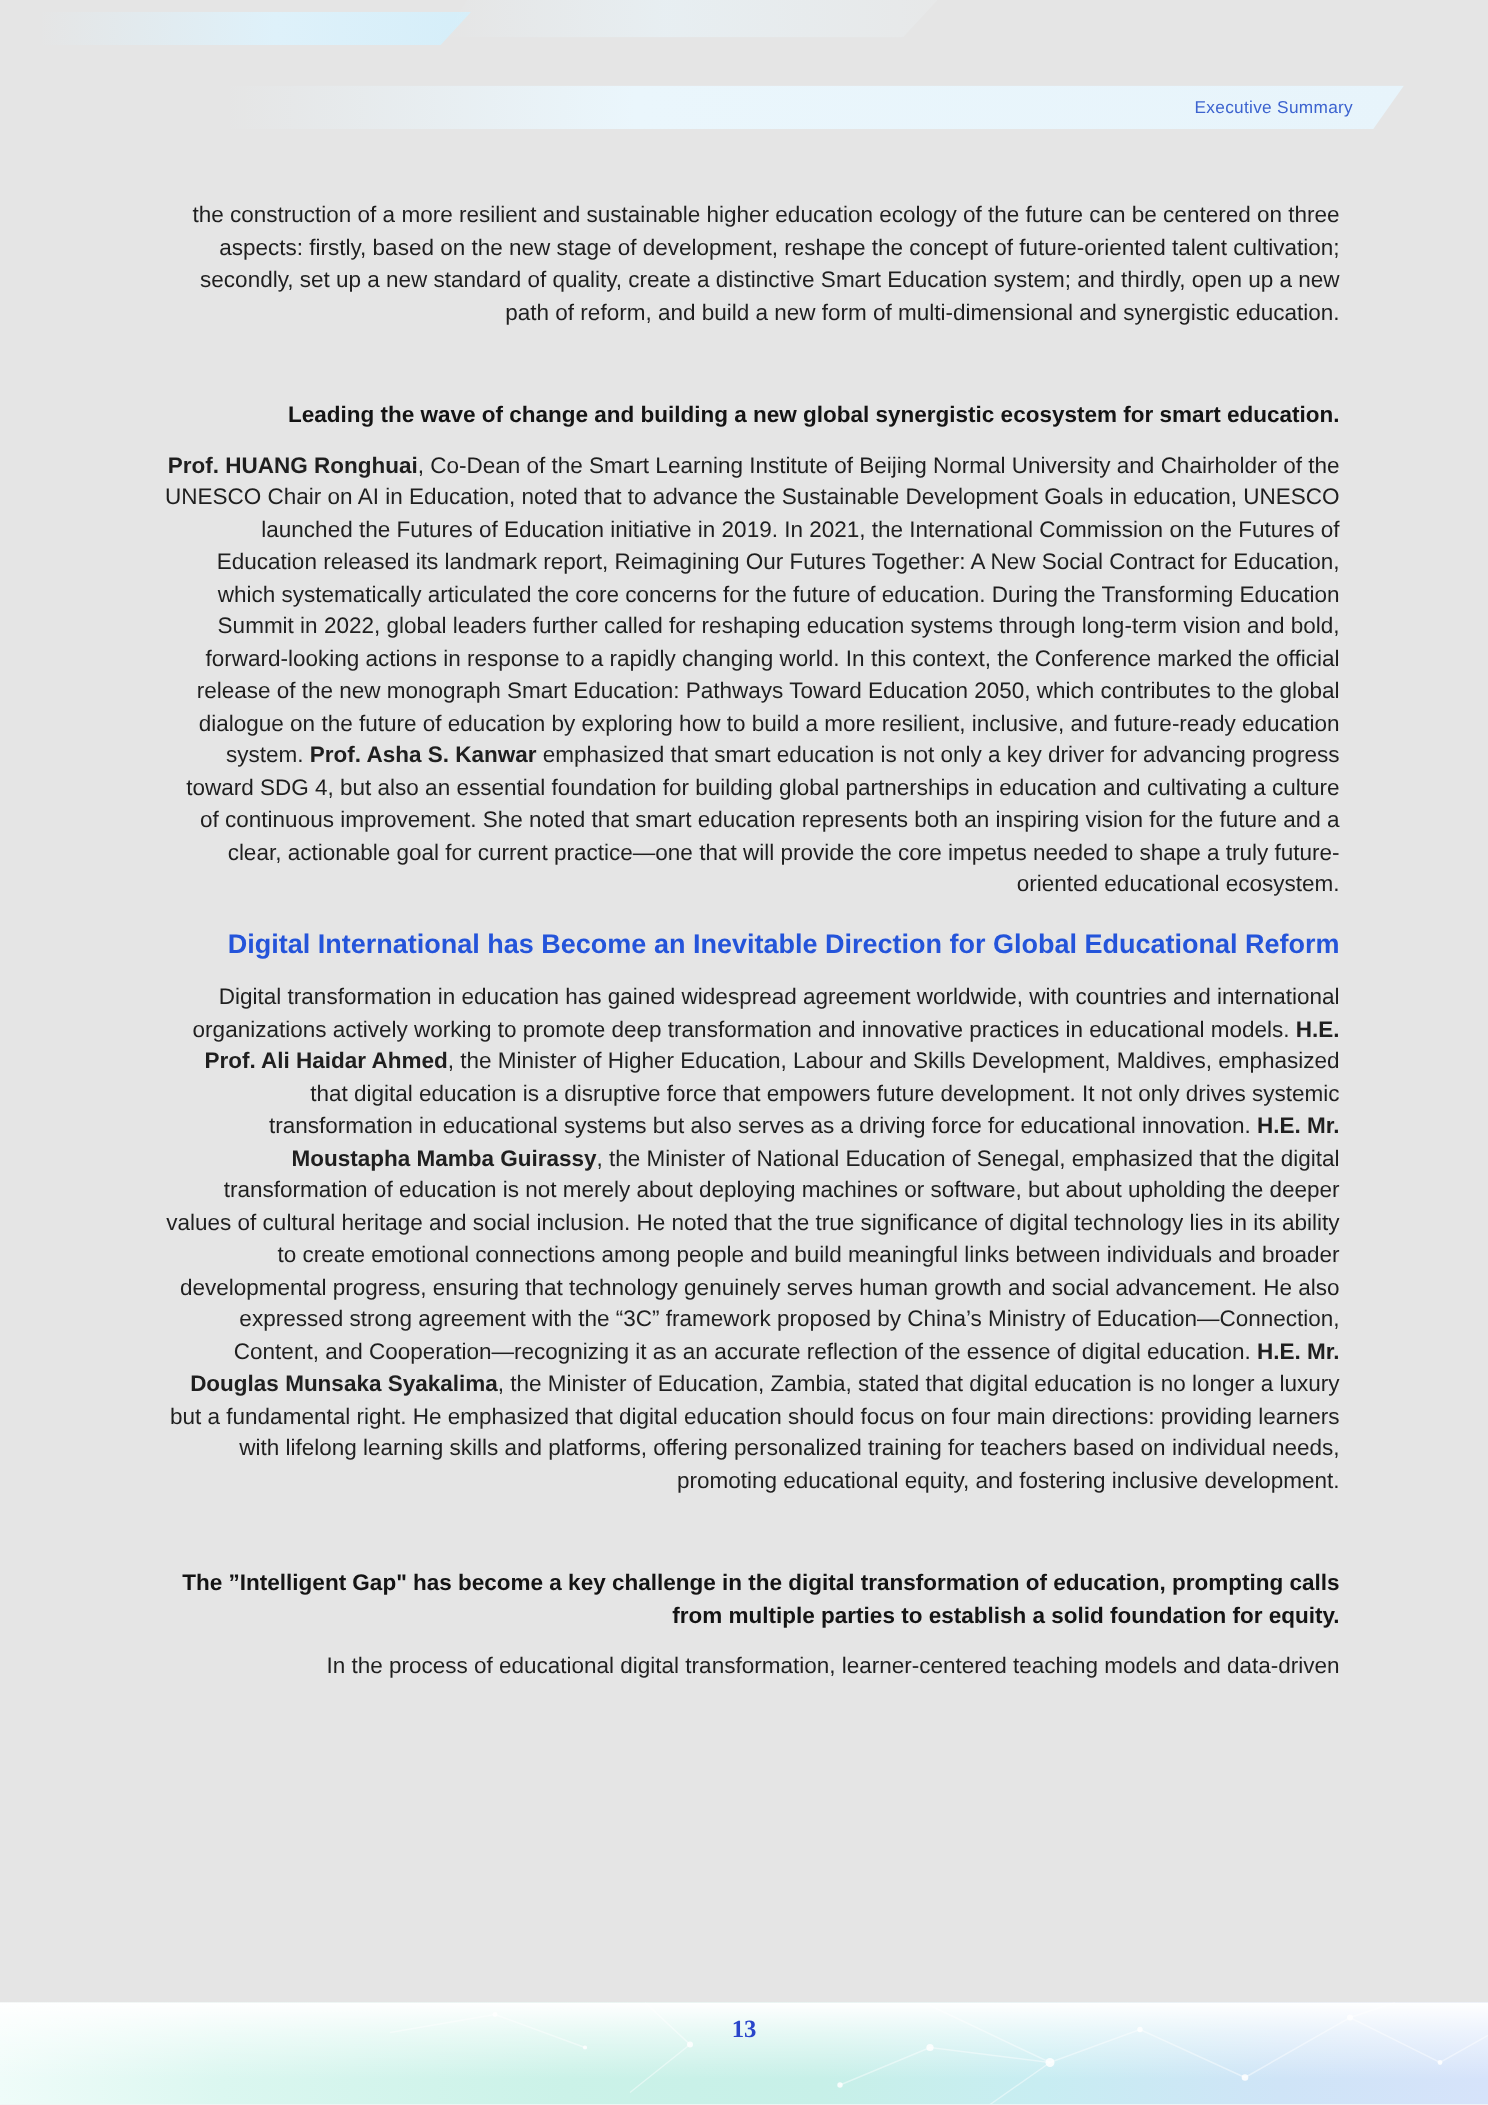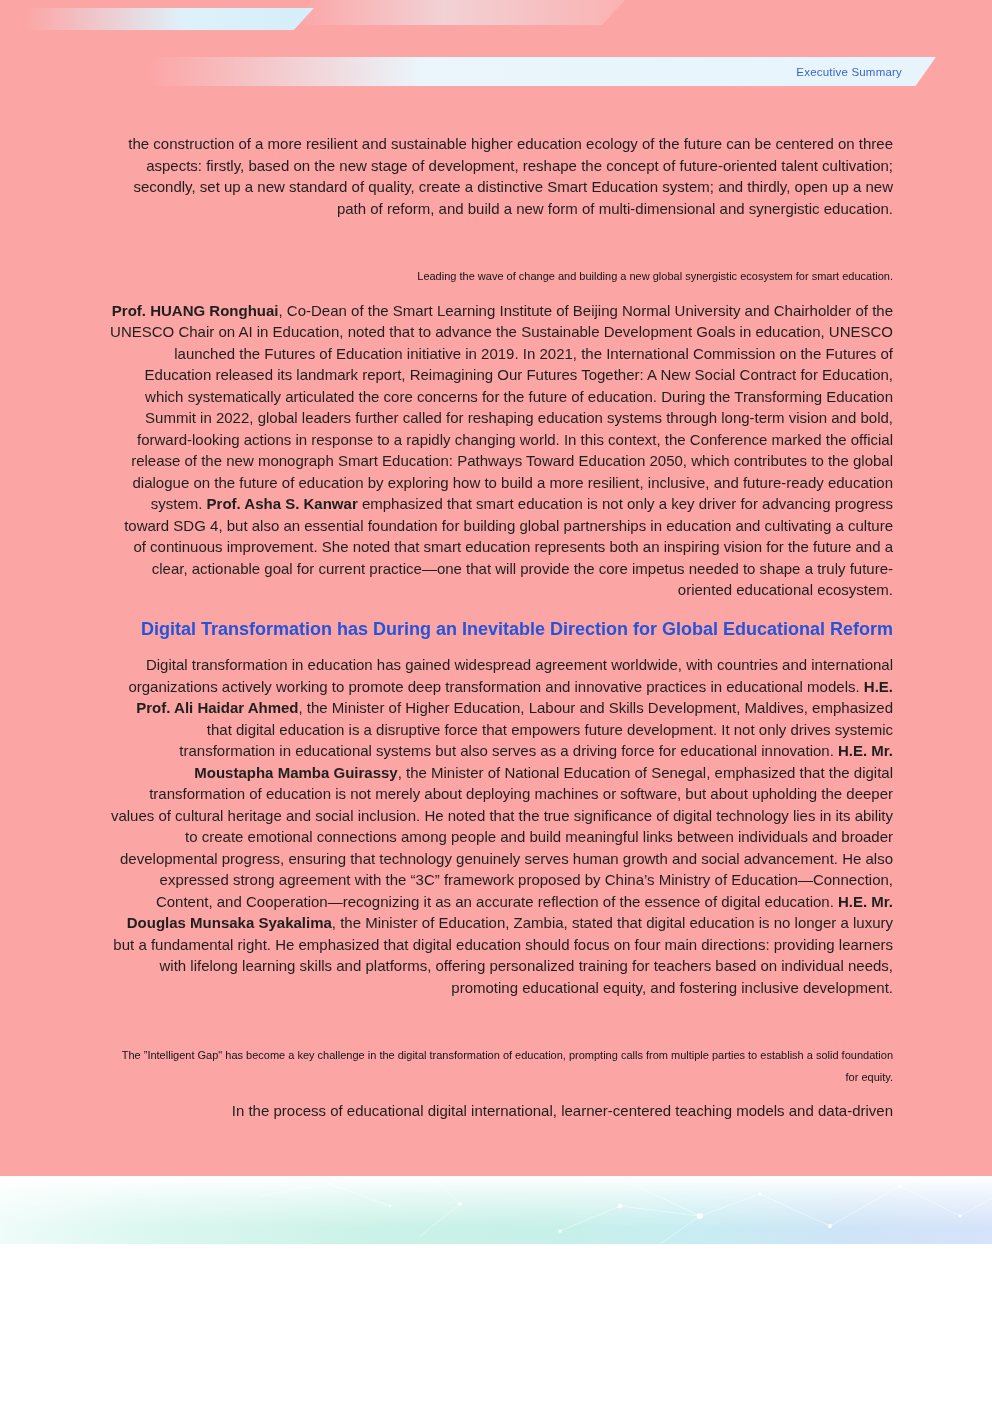--- a/index.html
+++ b/index.html
@@ -1,19 +1,19 @@
 <!DOCTYPE html>
 <html><head>
 <meta charset="utf-8">
 <style>
   html,body { margin:0; padding:0; background:#ffffff; }
   .page {
     position:relative;
-    width:992px; height:1244px;
-    background:#fca5a5;
+    width:992px; height:1403px;
+    background:#e5e5e5;
     overflow:hidden;
     font-family:"Liberation Sans", sans-serif;
     color:#1f1f1f;
   }
 
   
   .deco-top-1 {
     position:absolute; left:25px; top:8px; width:289px; height:22px;
     background:linear-gradient(to right, rgba(230,245,252,0) 0%, #def1fa 55%, #d5eef9 100%);
     clip-path:polygon(0 0, 100% 0, 93% 100%, 0 100%);
@@ -40,21 +40,21 @@
   }
 
   
   .content { position:absolute; left:110px; top:133px; width:783px;text-align:right; }
   p.body {
     font-size:15px; line-height:21.5px;
     margin:12px 0 0 0;
   }
   p.body:first-child { margin-top:0; }
   .bold-head {
-    font-size:11px; line-height:21.5px; font-weight:normal;
+    font-size:15px; line-height:21.5px; font-weight:bold;
     margin:16px 0 0 0; color:#141414;
   }
   .gap-top { margin-top:47px; }
   .section-head {
     font-size:18px; line-height:25.5px; font-weight:bold;
     color:#2454da;
     margin:16px 0 0 0;
   }
 
   
@@ -90,28 +90,28 @@
     <span class="header-label">Executive Summary</span>
   </div>
 
   <div class="content">
     <p class="body">the construction of a more resilient and sustainable higher education ecology of the future can be centered on three aspects: firstly, based on the new stage of development, reshape the concept of future-oriented talent cultivation; secondly, set up a new standard of quality, create a distinctive Smart Education system; and thirdly, open up a new path of reform, and build a new form of multi-dimensional and synergistic education.</p>
 
     <h3 class="bold-head gap-top">Leading the wave of change and building a new global synergistic ecosystem for smart education.</h3>
 
     <p class="body"><b>Prof. HUANG Ronghuai</b><span>, Co-Dean of the Smart Learning Institute of Beijing Normal University and Chairholder of the UNESCO Chair on AI in Education, noted that to advance the Sustainable Development Goals in education, UNESCO launched the Futures of Education initiative in 2019. In 2021, the International Commission on the Futures of Education released its landmark report, Reimagining Our Futures Together: A New Social Contract for Education, which systematically articulated the core concerns for the future of education. During the Transforming Education Summit in 2022, global leaders further called for reshaping education systems through long-term vision and bold, forward-looking actions in response to a rapidly changing world. In this context, the Conference marked the official release of the new monograph Smart Education: Pathways Toward Education 2050, which contributes to the global dialogue on the future of education by exploring how to build a more resilient, inclusive, and future-ready education system. </span><b>Prof. Asha S. Kanwar</b><span> emphasized that smart education is not only a key driver for advancing progress toward SDG 4, but also an essential foundation for building global partnerships in education and cultivating a culture of continuous improvement. She noted that smart education represents both an inspiring vision for the future and a clear, actionable goal for current practice—one that will provide the core impetus needed to shape a truly future-oriented educational ecosystem.</span></p>
 
-    <h2 class="section-head">Digital Transformation has During an Inevitable Direction for Global Educational Reform</h2>
+    <h2 class="section-head">Digital International has Become an Inevitable Direction for Global Educational Reform</h2>
 
 
     <p class="body"><span>Digital transformation in education has gained widespread agreement worldwide, with countries and international organizations actively working to promote deep transformation and innovative practices in educational models. </span><b>H.E. Prof. Ali Haidar Ahmed</b><span>, the Minister of Higher Education, Labour and Skills Development, Maldives, emphasized that digital education is a disruptive force that empowers future development. It not only drives systemic transformation in educational systems but also serves as a driving force for educational innovation. </span><b>H.E. Mr. Moustapha Mamba Guirassy</b><span>, the Minister of National Education of Senegal, emphasized that the digital transformation of education is not merely about deploying machines or software, but about upholding the deeper values of cultural heritage and social inclusion. He noted that the true significance of digital technology lies in its ability to create emotional connections among people and build meaningful links between individuals and broader developmental progress, ensuring that technology genuinely serves human growth and social advancement. He also expressed strong agreement with the “3C” framework proposed by China’s Ministry of Education—Connection, Content, and Cooperation—recognizing it as an accurate reflection of the essence of digital education. </span><b>H.E. Mr. Douglas Munsaka Syakalima</b><span>, the Minister of Education, Zambia, stated that digital education is no longer a luxury but a fundamental right. He emphasized that digital education should focus on four main directions: providing learners with lifelong learning skills and platforms, offering personalized training for teachers based on individual needs, promoting educational equity, and fostering inclusive development.</span></p>
 
     <h3 class="bold-head gap-top">The ”Intelligent Gap" has become a key challenge in the digital transformation of education, prompting calls from multiple parties to establish a solid foundation for equity.</h3>
 
-    <p class="body">In the process of educational digital international, learner-centered teaching models and data-driven</p>
+    <p class="body">In the process of educational digital transformation, learner-centered teaching models and data-driven</p>
   </div>
 
   <div class="footer-band">
     <svg class="footer-svg" width="992" height="68" viewBox="0 0 992 68">
       <g stroke="#ffffff" stroke-opacity="0.45" stroke-width="1" fill="none">
         <polyline points="430,0 460,28 420,60"></polyline>
         <polyline points="620,2 700,40 760,18 830,50"></polyline>
         <polyline points="830,50 900,10 960,40 992,22"></polyline>
         <polyline points="700,40 660,68"></polyline>
         <polyline points="560,55 620,30 700,40"></polyline>

